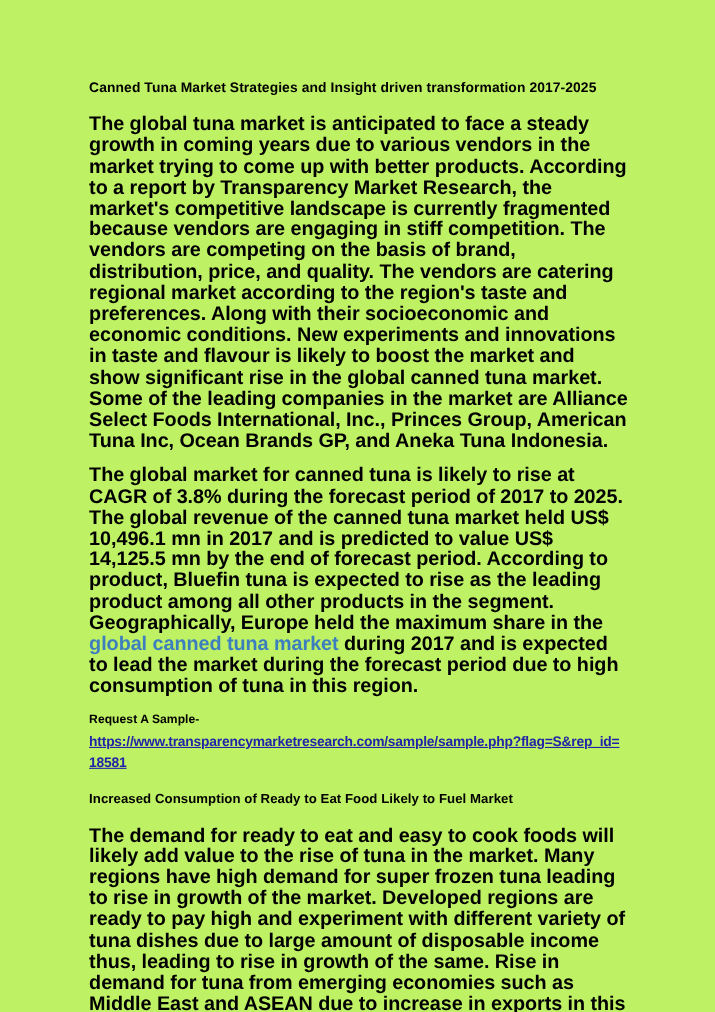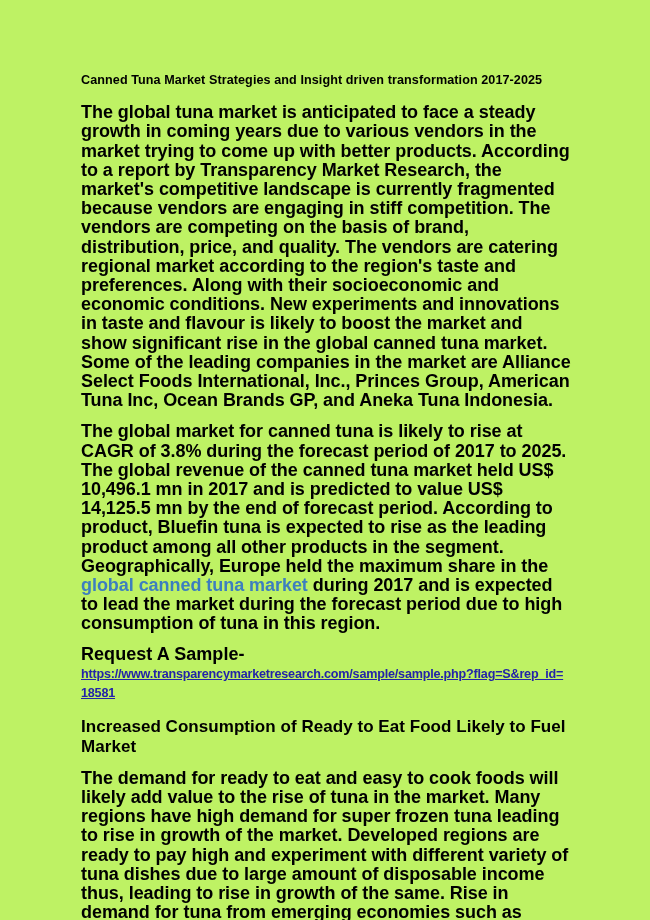--- a/index.html
+++ b/index.html
@@ -49,40 +49,40 @@
   }
   .inline-link {
     color: #3d7ebf;
     font-weight: bold;
     text-decoration: none;
   }
   .sample-block {
     margin: 0 0 14px 0;
   }
   .sample-label {
-    font-size: 18px;
+    font-size: 11px;
     font-weight: bold;
     line-height: 19.2px;
     letter-spacing: 0.05px;
     margin: 0 0 1px 0;
     color: #000000;
   }
   .url-link {
     display: block;
     font-size: 12.6px;
     font-weight: bold;
     line-height: 19.2px;
     color: #2323a8;
     text-decoration: underline;
     letter-spacing: -0.2px;
     word-break: break-all;
     max-width: 484px;
   }
   .section-heading {
-    font-size: 17px;
+    font-size: 12px;
     font-weight: bold;
     line-height: 19.2px;
     letter-spacing: 0.05px;
     margin: 0 0 13px 0;
     color: #000000;
   }
 </style>
 </head>
 <body>
 

